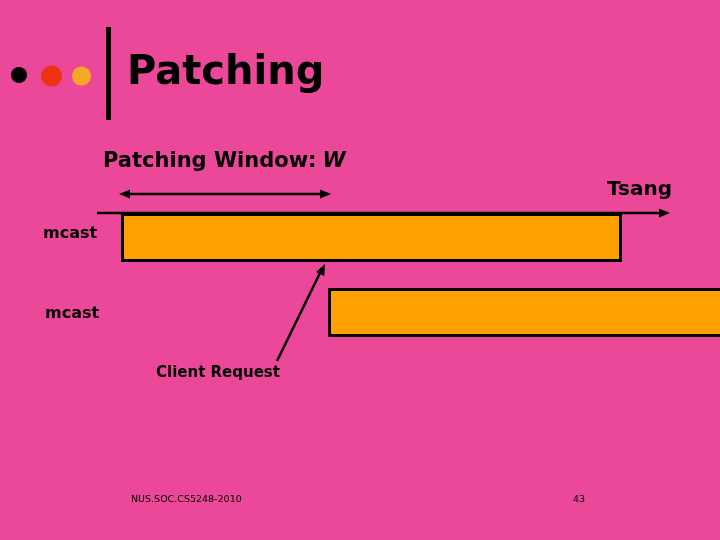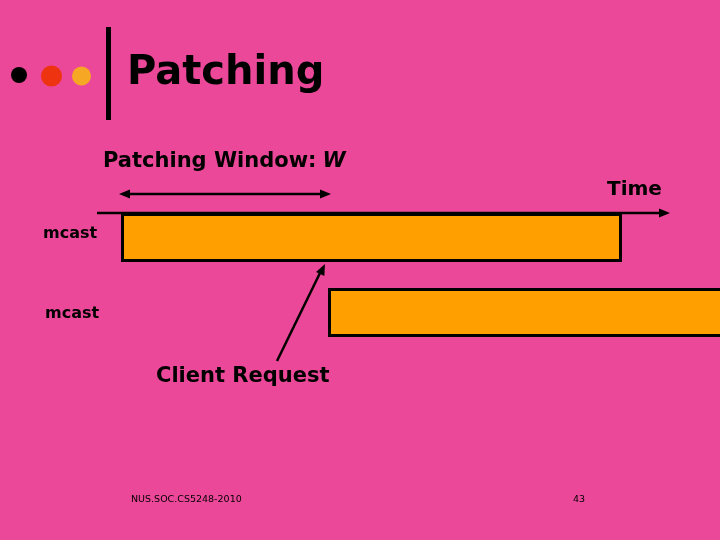--- a/index.html
+++ b/index.html
@@ -26,21 +26,21 @@
   .slide-title {
     left: 127px; top: 48px;
     font-size: 40px;
     letter-spacing: 0px;
   }
   .pw-label { left: 103px; top: 149px; font-size: 21px; }
   .pw-symbol { font-style: italic; margin-left: 6px; }
   .time-label { left: 607px; top: 177px; font-size: 20px; }
   .mcast-1 { left: 43px; top: 224px; font-size: 16px; }
   .mcast-2 { left: 45px; top: 304px; font-size: 16px; }
-  .client-request { left: 156px; top: 364px; font-size: 21px; }
+  .client-request { left: 156px; top: 364px; font-size: 15px; }
   .footer {
     position: absolute;
     left: 131px; top: 492px;
     font-size: 9.5px;
     font-weight: normal;
     color: #000000;
     line-height: 13px;
     white-space: nowrap;
   }
   .page-number {
@@ -86,21 +86,21 @@
       <polygon points="325,264 324.3,276 316,272" fill="#000000"></polygon>
     </g>
   </svg>
 
   <div class="label slide-title">Patching</div>
 
   <div class="label pw-label">
     <span>Patching Window:</span><span class="pw-symbol">W</span>
   </div>
 
-  <div class="label time-label">Time</div>
+  <div class="label time-label">Tsang</div>
 
   <div class="label mcast-1">mcast</div>
 
   <div class="label mcast-2">mcast</div>
 
   <div class="label client-request">Client Request</div>
 
   <div class="footer">
     <div>NUS.SOC.CS5248-2010</div>
   </div>

